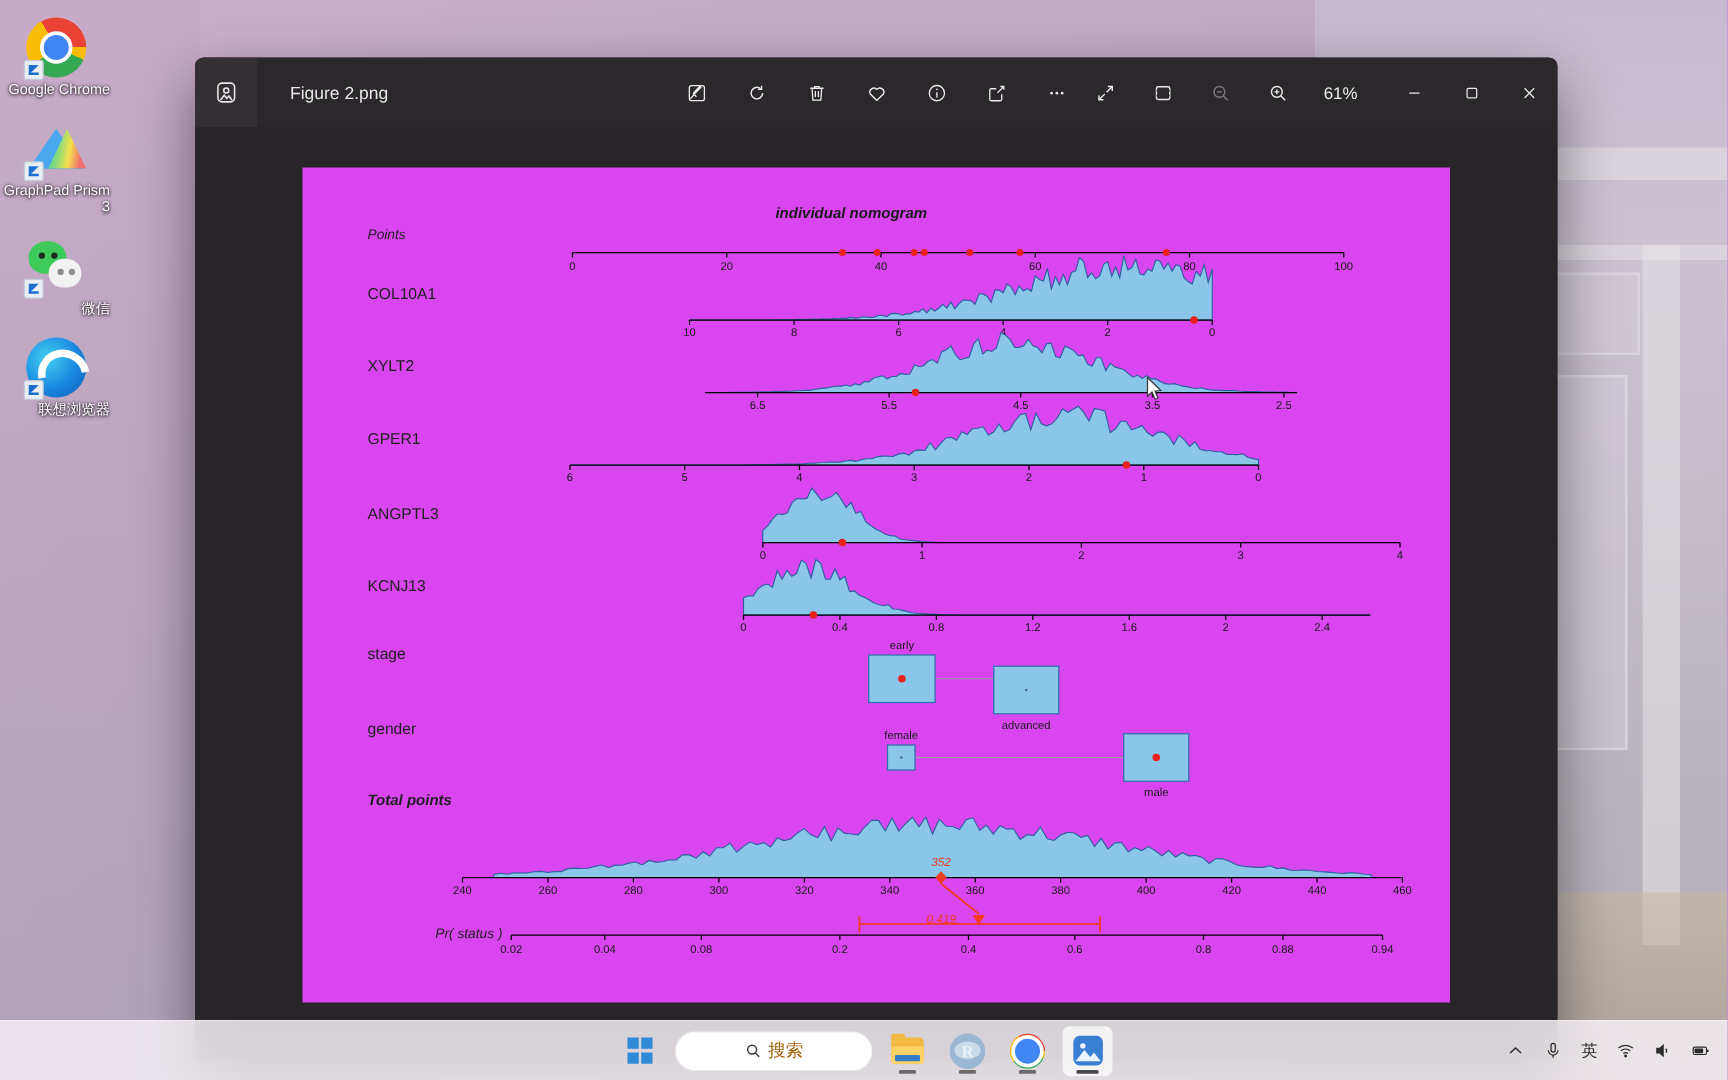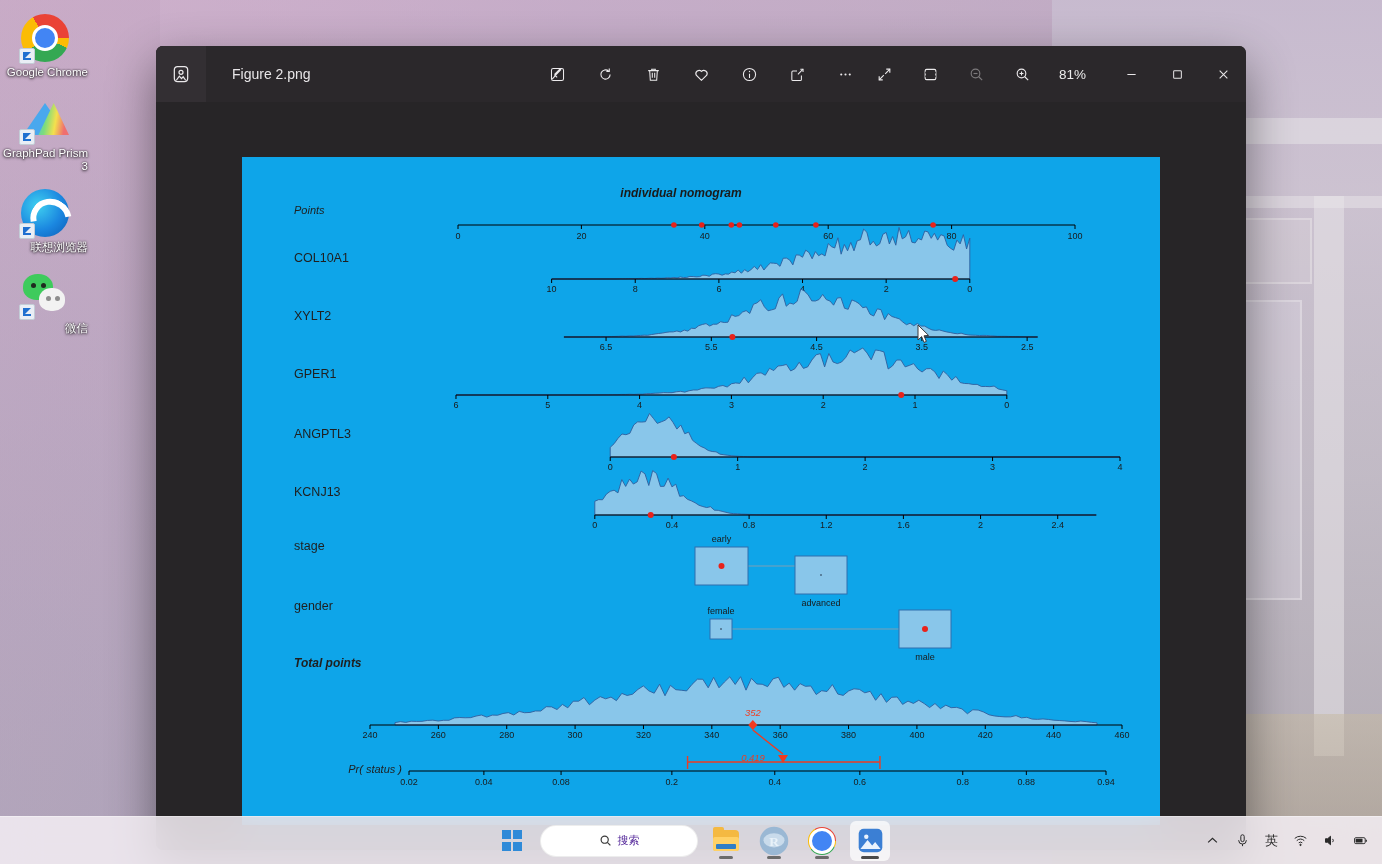--- a/index.html
+++ b/index.html
@@ -140,21 +140,21 @@
     width: 46px; height: 56px; display: flex; align-items: center; justify-content: center;
     cursor: default;
   }
   .wc svg { width: 11px; height: 11px; }
   #canvas-area {
     position: absolute; left: 0; top: 56px; right: 0; bottom: 0;
     background: #272527;
     display: flex; justify-content: center; align-items: flex-start;
   }
   #image-canvas {
-    margin-top: 55px; width: 918px; height: 668px; background: #0ea5e9;
+    margin-top: 32px; width: 918px; height: 668px; background: #d946ef;
     position: relative;
   }
 
   
   #nomogram { position: absolute; inset: 0; }
   #nomogram svg { display: block; }
   .fig-title {
     font-family: "Liberation Sans", sans-serif;
     font-style: italic; font-weight: bold; font-size: 12px; fill: #1a1a1a;
   }
@@ -195,21 +195,21 @@
   .tb-underline {
     position: absolute; bottom: 2px; left: 50%; transform: translateX(-50%);
     width: 14px; height: 3px; border-radius: 2px; background: #6b6b6b;
   }
   .tb-underline.wide { width: 18px; background: #4a4a4a; }
   #search-pill {
     width: 158px; height: 32px; background: #fff; border-radius: 16px;
     display: flex; align-items: center; justify-content: center; gap: 6px;
     border: 1px solid rgba(0,0,0,.07); cursor: default;
   }
-  #search-pill .lbl { font-size: 11px; color: #4c1d95; }
+  #search-pill .lbl { font-size: 14px; color: #a16207; }
   #tray {
     position: absolute; right: 14px; display: flex; align-items: center; gap: 15px;
     height: 48px;
   }
   .tray-i { display: flex; align-items: center; justify-content: center; cursor: default; }
   .tray-i svg { width: 15px; height: 15px; }
   #ime { font-size: 13px; color: #2a2a2a; }
   
   .start-sq { display: grid; grid-template-columns: 9px 9px; grid-template-rows: 9px 9px; gap: 2.5px; }
   .start-sq i { background: #2f8ad8; display: block; }
@@ -246,35 +246,35 @@
   </div>
   <div class="desk-icon">
     <div class="glyph">
       <div class="ic-prism" style="position:absolute;inset:0;"></div>
       <div class="shortcut-arrow"></div>
     </div>
     <div class="label">GraphPad Prism 3</div>
   </div>
   <div class="desk-icon">
     <div class="glyph">
-      <div class="ic-edge" style="position:absolute;inset:0;"></div>
-      <div class="shortcut-arrow"></div>
-    </div>
-    <div class="label">联想浏览器</div>
-  </div>
-  <div class="desk-icon">
-    <div class="glyph">
       <div class="ic-wechat" style="position:absolute;inset:0;"></div>
       <div class="dotA" style="left:10px;top:13px;"></div>
       <div class="dotA" style="left:20px;top:13px;"></div>
       <div class="dotB" style="left:25px;top:26px;background:#8d8d8d;"></div>
       <div class="dotB" style="left:34px;top:26px;background:#8d8d8d;"></div>
       <div class="shortcut-arrow"></div>
     </div>
     <div class="label">微信</div>
+  </div>
+  <div class="desk-icon">
+    <div class="glyph">
+      <div class="ic-edge" style="position:absolute;inset:0;"></div>
+      <div class="shortcut-arrow"></div>
+    </div>
+    <div class="label">联想浏览器</div>
   </div>
 </div>
 
 <div id="photos-window">
 
   <div id="titlebar">
     <div id="app-chip">
       <svg viewBox="0 0 24 24" fill="none" stroke="#e9e7e9" stroke-width="1.5">
         <rect x="4" y="3" width="16" height="18" rx="4"></rect>
         <circle cx="12" cy="10" r="2.4"></circle>
@@ -355,21 +355,21 @@
             <path d="M7.8 10.6h5.6"></path>
         </svg>
       </div>
       <div class="tbtn" title="Zoom in">
         <svg viewBox="0 0 24 24" fill="none" stroke="#eceaec" stroke-width="1.6">
           <circle cx="10.6" cy="10.6" r="6.1"></circle>
             <path d="M15.2 15.2 20 20"></path>
             <path d="M7.8 10.6h5.6M10.6 7.8v5.6"></path>
         </svg>
       </div>
-      <div id="zoom-level">81%</div>
+      <div id="zoom-level">61%</div>
     </div>
 
     <div id="win-controls">
       <div class="wc">
         <svg viewBox="0 0 12 12" stroke="#e8e6e8" stroke-width="1.1">
             <path d="M1.5 6h9"></path>
           </svg>
       </div>
       <div class="wc">
         <svg viewBox="0 0 12 12" fill="none" stroke="#e8e6e8" stroke-width="1.1">

